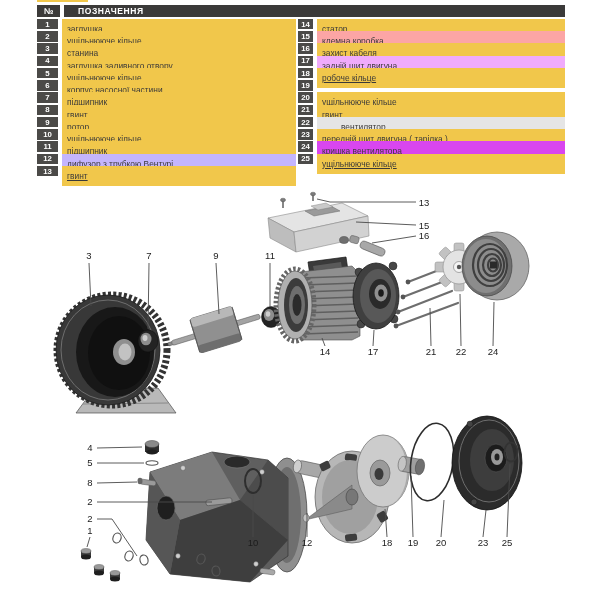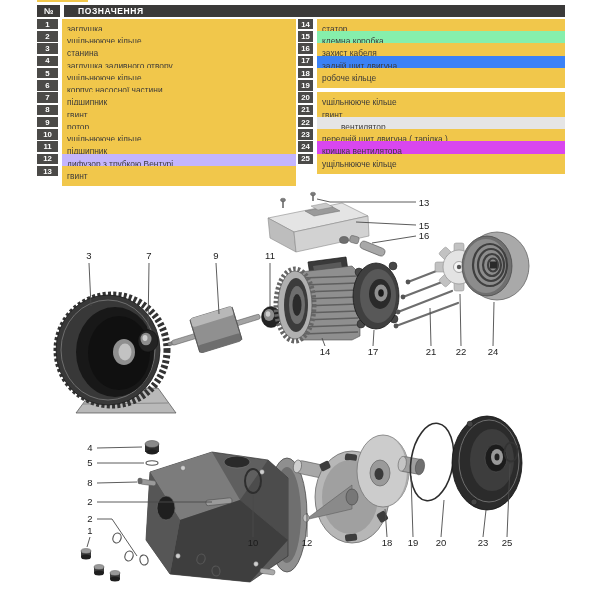--- a/index.html
+++ b/index.html
@@ -12,21 +12,21 @@
            color:#fff;font-size:8.5px;font-weight:bold;}
   .hdr-name{width:501px;height:12px;margin-left:4px;display:flex;align-items:center;
             color:#fff;font-size:8.5px;font-weight:bold;letter-spacing:.6px;padding-left:14px;box-sizing:border-box;}
   .t-col{position:absolute;display:flex;flex-direction:column;row-gap:1.85px;}
   #col-left{left:37px;top:19px;width:259px;}
   #col-right{left:298px;top:19px;width:267px;}
   .t-row{display:flex;height:10.4px;}
   .t-num{height:10.4px;display:flex;align-items:center;justify-content:center;
          color:#fff;font-size:7.8px;font-weight:bold;flex:0 0 auto;}
   .t-label{flex:1 1 auto;height:20px;margin-left:4px;display:flex;align-items:center;
-           font-size:8.4px;padding-left:5px;box-sizing:border-box;white-space:nowrap;overflow:hidden;}
+           font-size:8.4px;padding-left:5px;box-sizing:border-box;white-space:nowrap;overflow:hidden;text-decoration:underline;}
   
   #diagram{position:absolute;left:0;top:185px;width:600px;height:415px;}
   .leader{stroke:#4a4a4a;stroke-width:0.9;}
   .callout{font-family:"Liberation Sans","DejaVu Sans",sans-serif;font-size:9.5px;fill:#1c1c1c;
            text-anchor:middle;}
 </style>
 </head>
 <body>
 
 <div id="stage">
@@ -92,29 +92,29 @@
         <div class="t-label" style="background: rgb(241, 199, 75); color: rgb(59, 58, 57);">гвинт</div>
       </div>
     </div>
   <div id="col-right" class="t-col">
       <div class="t-row">
         <div class="t-num" style="width: 15px; background: rgb(75, 74, 72);">14</div>
         <div class="t-label" style="background: rgb(241, 199, 75); color: rgb(59, 58, 57);">статор</div>
       </div>
       <div class="t-row">
         <div class="t-num" style="width: 15px; background: rgb(75, 74, 72);">15</div>
-        <div class="t-label" style="background: #86efac; color: rgb(59, 58, 57); text-align: right;">клемна коробка</div>
+        <div class="t-label" style="background: #fca5a5; color: rgb(59, 58, 57); text-align: right;">клемна коробка</div>
       </div>
       <div class="t-row">
         <div class="t-num" style="width: 15px; background: rgb(75, 74, 72);">16</div>
         <div class="t-label" style="background: rgb(241, 199, 75); color: rgb(59, 58, 57);">захист кабеля</div>
       </div>
       <div class="t-row">
         <div class="t-num" style="width: 15px; background: rgb(75, 74, 72);">17</div>
-        <div class="t-label" style="background: #3b82f6; color: rgb(59, 58, 57);">задній щит двигуна</div>
+        <div class="t-label" style="background: #f0abfc; color: rgb(59, 58, 57);">задній щит двигуна</div>
       </div>
       <div class="t-row">
         <div class="t-num" style="width: 15px; background: rgb(75, 74, 72);">18</div>
         <div class="t-label" style="background: rgb(241, 199, 75); color: rgb(59, 58, 57);">робоче кільце</div>
       </div>
       <div class="t-row">
         <div class="t-num" style="width: 15px; background: rgb(75, 74, 72);">19</div>
         <div class="t-label" style="background: rgb(241, 199, 75); color: rgb(59, 58, 57); margin-top: 24px;">сальник</div>
       </div>
       <div class="t-row">

